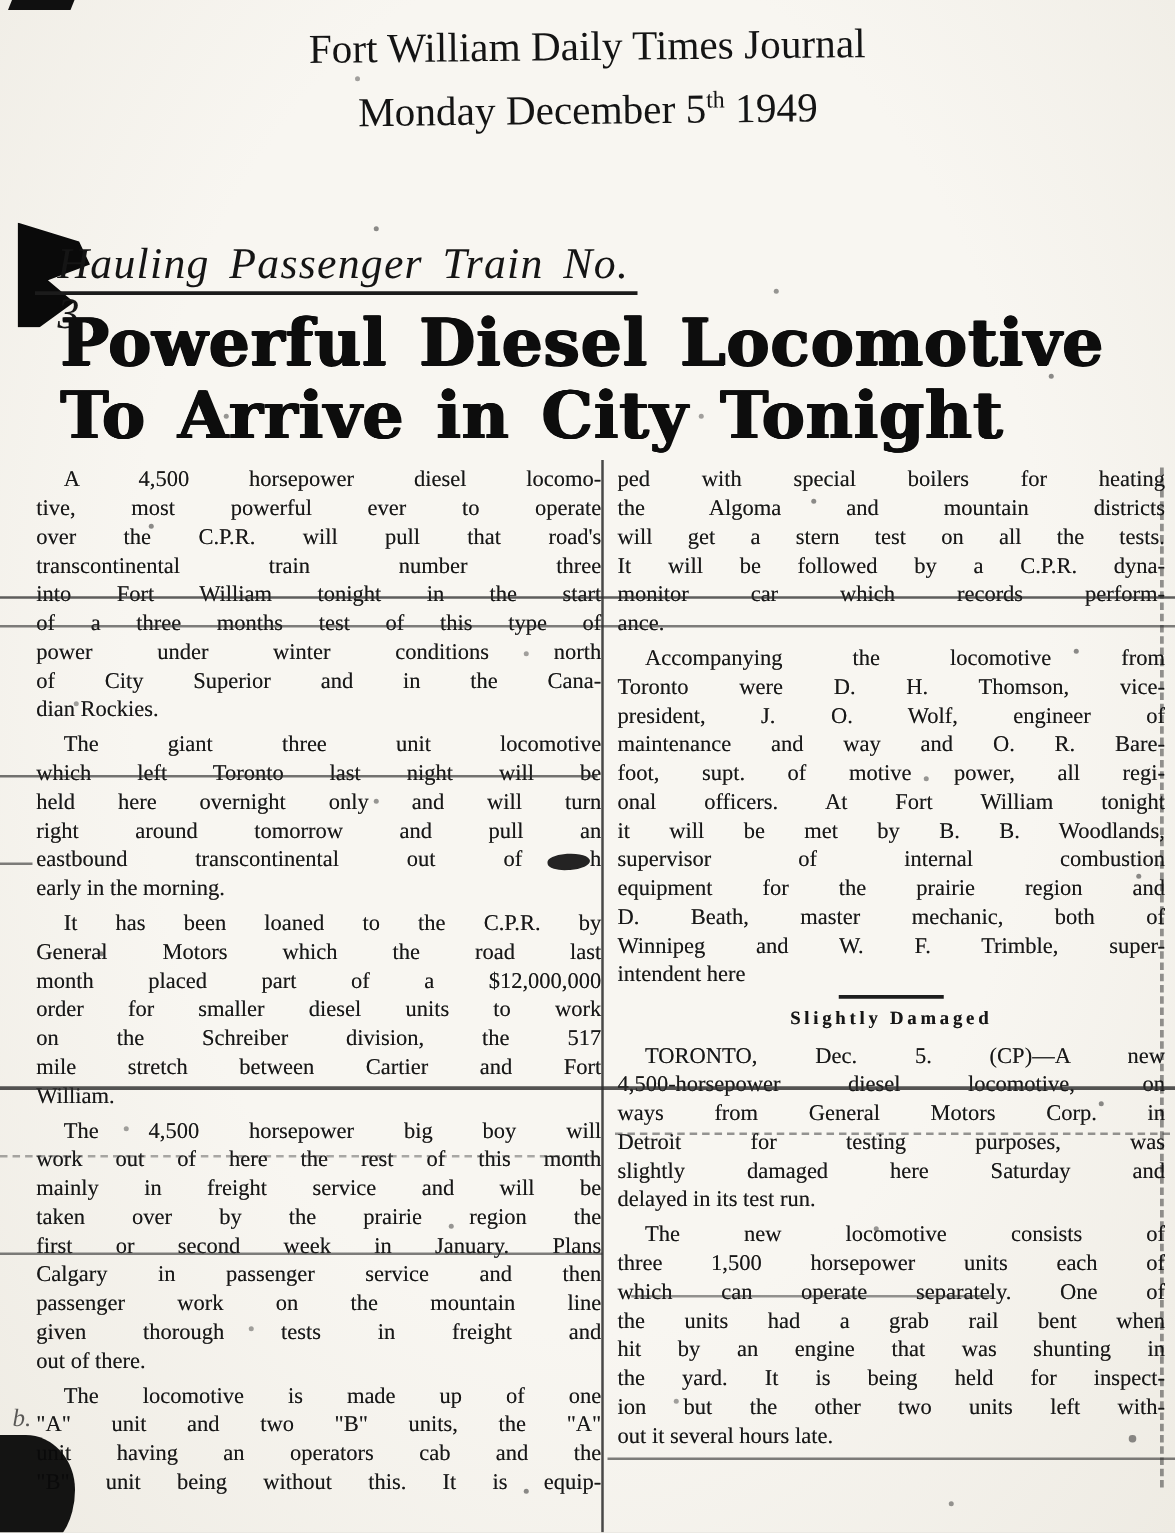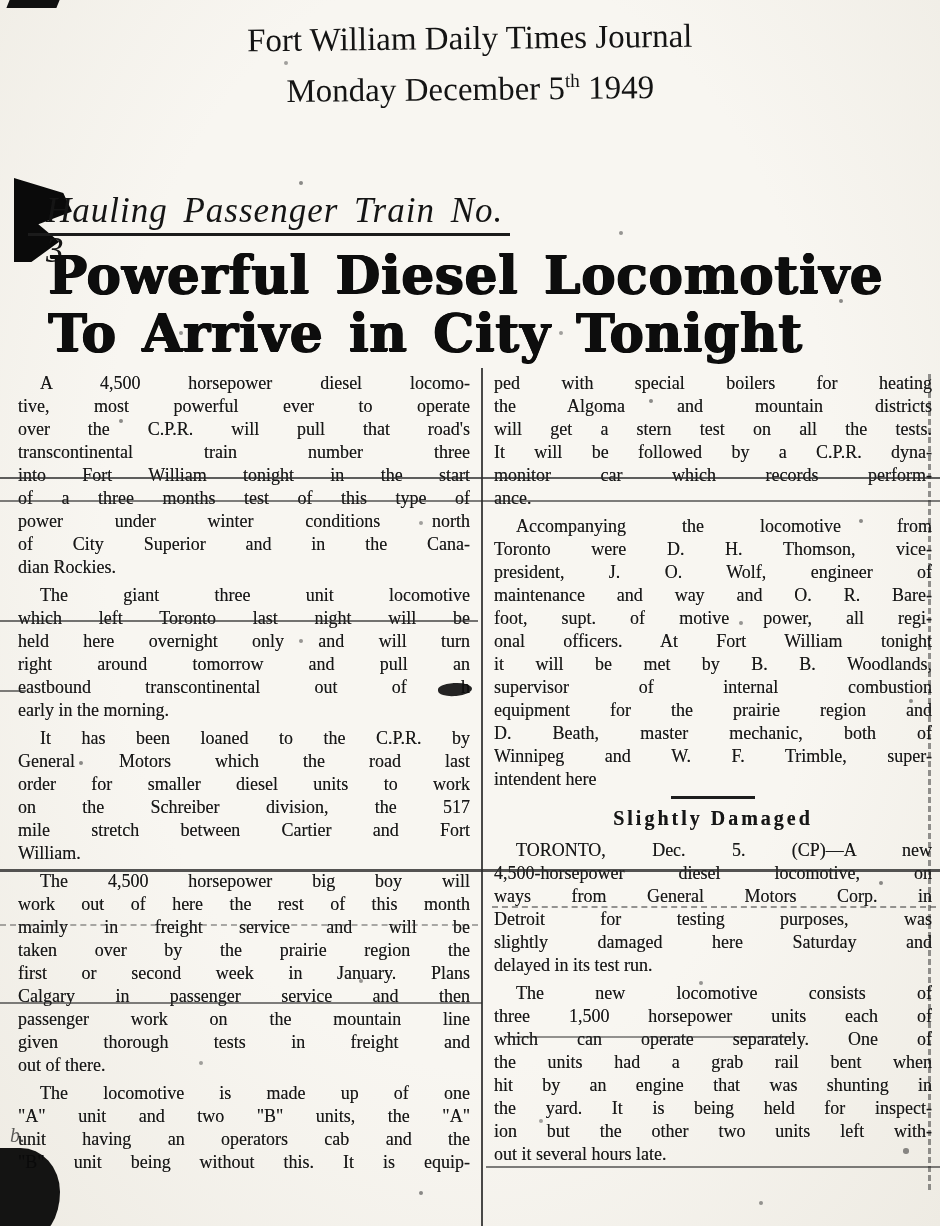--- a/index.html
+++ b/index.html
@@ -17,30 +17,30 @@
     font-size:35px;font-weight:normal;font-style:italic;letter-spacing:1px;word-spacing:6px;color:#151515;}
   .kicker-underline{position:absolute;top:233px;left:28px;width:482px;height:3px;background:#1b1b1b;}
   
   .headline{position:absolute;top:246px;left:48px;width:868px;
     font-family:"DejaVu Serif", serif;font-weight:bold;font-size:52px;line-height:58px;
     letter-spacing:0.5px;word-spacing:7px;color:#0d0d0d;
     text-shadow:0.9px 0 currentColor,-0.5px 0 currentColor,0 0.7px currentColor;}
   
   .col{position:absolute;top:372px;font-size:18px;color:#171717;
     text-shadow:0 0 0.5px rgba(25,25,25,.55);}
-  .col-left{left:18px;width:452px;}
+  .col-left{left:29px;width:452px;}
   .col-right{left:494px;width:438px;}
   .para{margin:0 0 5px 0;}
   .line{line-height:23px;text-align:justify;text-align-last:justify;}
   .line.lastline{text-align-last:left;}
   .para.indent .line:first-child{text-indent:22px;}
   
   .subhead-block{margin:3px 0 9px 0;}
   .subhead-dash{width:84px;height:3px;background:#1d1d1d;margin:4px auto 8px auto;}
-  .subhead{text-align:center;font-weight:bold;font-size:20px;letter-spacing:3px;color:#161616;text-align-last:center;}
+  .subhead{text-align:center;font-weight:bold;font-size:15px;letter-spacing:3px;color:#161616;text-align-last:center;}
   
   .divider{position:absolute;left:481px;top:368px;height:858px;width:2px;background:#222;opacity:.82;}
   .right-rule{position:absolute;left:928px;top:374px;height:816px;width:0;border-left:3px dashed #2e2e2e;opacity:.5;}
   .artifact{position:absolute;background:#2b2b2b;pointer-events:none;}
   .a-line1{top:477px;left:0;width:940px;height:2px;opacity:.75;}
   .a-line2{top:500px;left:0;width:940px;height:2px;opacity:.6;}
   .a-line3{top:620px;left:0;width:478px;height:2px;opacity:.65;}
   .a-dash-margin{top:690px;left:0;width:26px;height:2px;opacity:.6;}
   .a-rule-full{top:869px;left:0;width:940px;height:3px;opacity:.8;}
   .a-dotted-left{top:924px;left:0;width:478px;height:0;background:none;border-top:2px dashed #333;opacity:.4;}
@@ -112,20 +112,21 @@
         <div class="line">The giant three unit locomotive</div>
         <div class="line">which left Toronto last night will be</div>
         <div class="line">held here overnight only and will turn</div>
         <div class="line">right around tomorrow and pull an</div>
         <div class="line">eastbound transcontinental out of h</div>
         <div class="line lastline">early in the morning.</div>
       </div>
       <div class="para indent">
         <div class="line">It has been loaned to the C.P.R. by</div>
         <div class="line">General Motors which the road last</div>
+        <div class="line">month placed part of a $12,000,000</div>
         <div class="line">order for smaller diesel units to work</div>
         <div class="line">on the Schreiber division, the 517</div>
         <div class="line">mile stretch between Cartier and Fort</div>
         <div class="line lastline">William.</div>
       </div>
       <div class="para indent">
         <div class="line">The 4,500 horsepower big boy will</div>
         <div class="line">work out of here the rest of this month</div>
         <div class="line">mainly in freight service and will be</div>
         <div class="line">taken over by the prairie region the</div>

